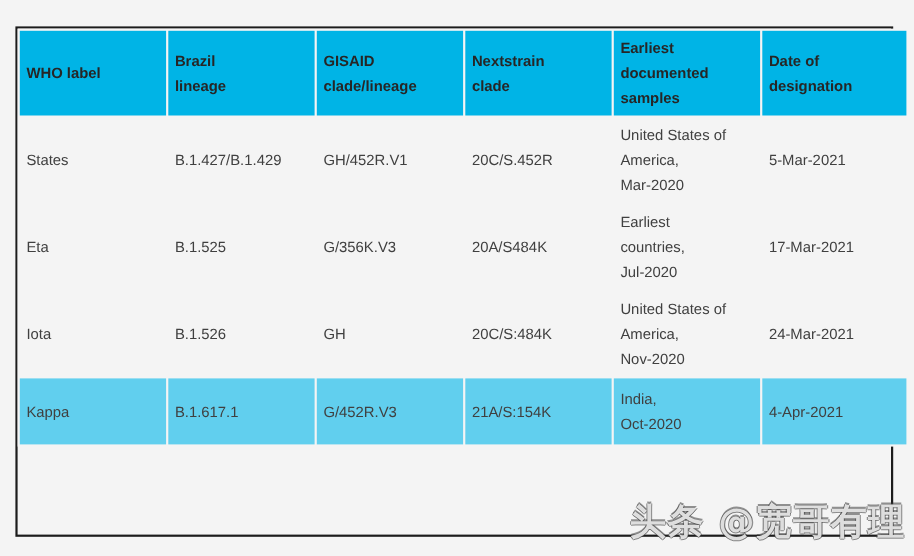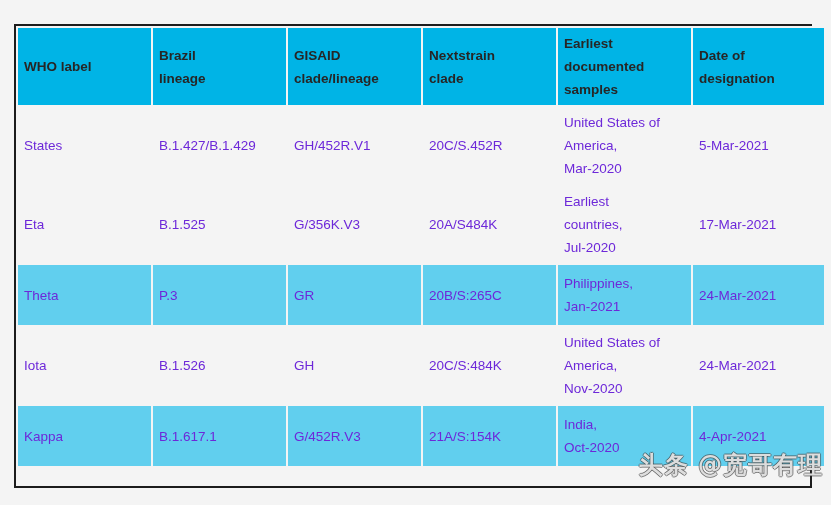--- a/index.html
+++ b/index.html
@@ -34,21 +34,21 @@
     background: #f4f4f4;
   }
 
   table.variant-table th,
   table.variant-table td {
     vertical-align: middle;
     text-align: left;
     padding: 4px 6px 4px 6px;
     font-size: 13.5px;
     line-height: 23px;
-    color: #6d28d9;
+    color: #404040;
     box-sizing: border-box;
     overflow: hidden;
   }
 
   table.variant-table thead th {
     background: #00b4e6;
     color: #262626;
     font-weight: bold;
     height: 76px;
     vertical-align: middle;
@@ -72,23 +72,23 @@
   .col-date     { width: 131px; }
 
   .cell-lines span {
     display: block;
   }
 
   
   #watermark {
     position: absolute;
     right: 8px;
-    bottom: 24px;
+    bottom: 8px;
     font-family: "DejaVu Sans", sans-serif;
-    font-size: 24px;
+    font-size: 33px;
     font-weight: bold;
     color: rgba(255,255,255,0.82);
     letter-spacing: 1px;
     white-space: nowrap;
     text-shadow:
        1px 0 0 rgba(60,60,60,0.55),
       -1px 0 0 rgba(60,60,60,0.55),
        0 1px 0 rgba(60,60,60,0.55),
        0 -1px 0 rgba(60,60,60,0.55);
     pointer-events: none;
@@ -157,31 +157,20 @@
         <td>G/356K.V3</td>
         <td>20A/S484K</td>
         <td class="cell-lines">
           <span>Earliest</span>
           <span>countries,</span>
           <span>Jul-2020</span>
         </td>
         <td>17-Mar-2021</td>
       </tr>
 
-      <tr class="row-alt">
-        <td>Theta</td>
-        <td>P.3</td>
-        <td>GR</td>
-        <td>20B/S:265C</td>
-        <td class="cell-lines">
-          <span>Philippines,</span>
-          <span>Jan-2021</span>
-        </td>
-        <td>24-Mar-2021</td>
-      </tr>
 
       <tr class="row-plain">
         <td>Iota</td>
         <td>B.1.526</td>
         <td>GH</td>
         <td>20C/S:484K</td>
         <td class="cell-lines">
           <span>United States of</span>
           <span>America,</span>
           <span>Nov-2020</span>

